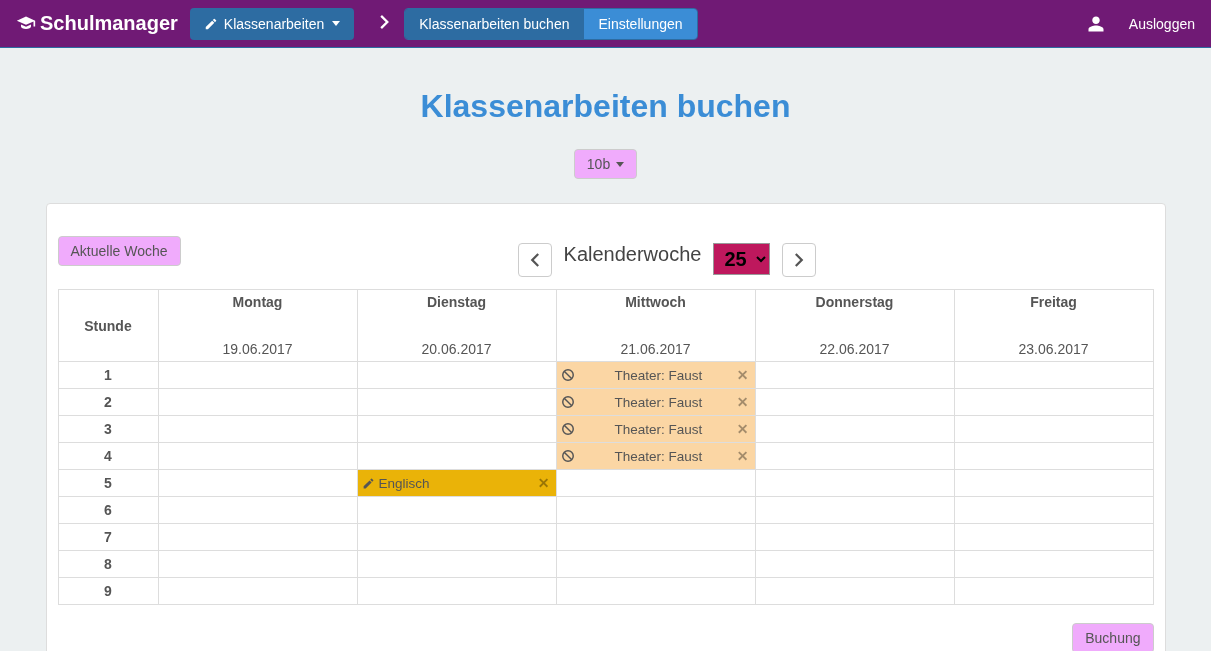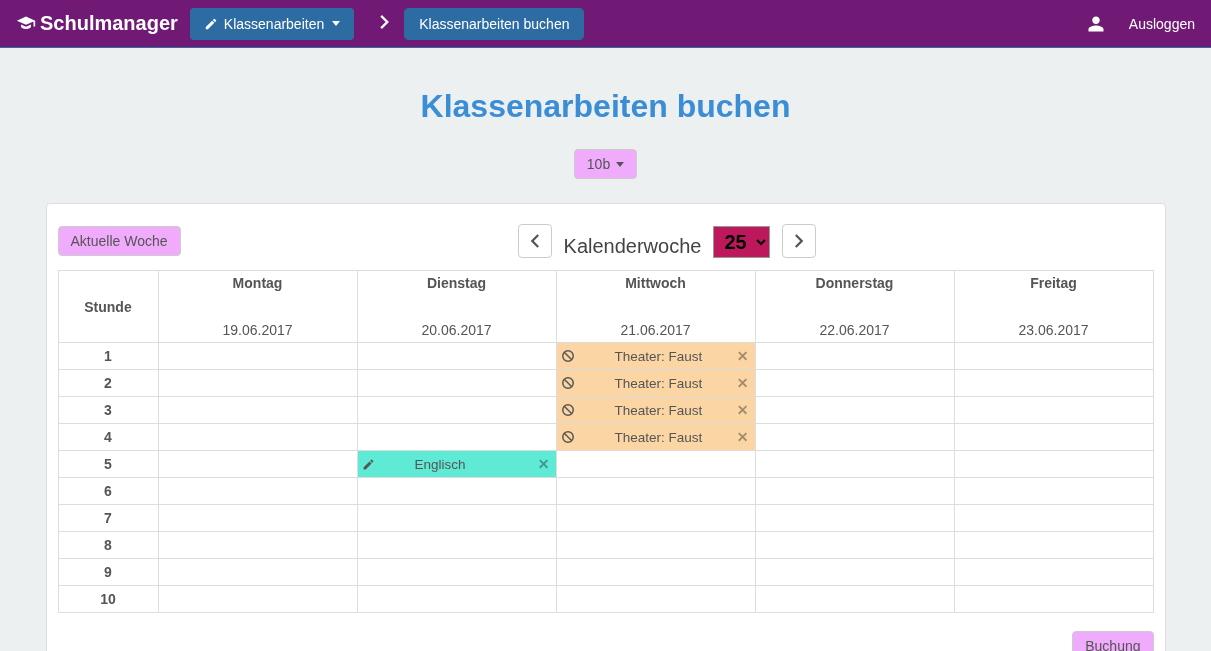--- a/index.html
+++ b/index.html
@@ -93,22 +93,23 @@
   .toolbar {
     display: flex;
     align-items: center;
     margin-bottom: 12px;
   }
   .toolbar .left-tool { }
   .toolbar .center-tool {
     flex: 1;
     display: flex;
     justify-content: center;
-    align-items: flex-end;
+    align-items: flex-start;
     gap: 12px;
+    margin-top: 19px;
   }
   .kw-label { font-size: 20px; color: #444; }
   .kw-select {
     font-size: 20px;
     font-weight: 700;
     border: 1px solid #999;
     padding: 3px 6px;
     background: #be185d;
     cursor: pointer;
   }
@@ -141,21 +142,21 @@
   }
   table.sched td.slot { padding:0; height:27px; }
 
   .event {
     display:flex; align-items:center; height:100%;
     padding: 2px 6px 2px 4px;
     font-size: 13.5px;
     position:relative;
   }
   .event.orange { background: #fbd6a4; gap: 36px; }
-  .event.blue { background: #5eead4; gap: 36px; }
+  .event.blue { background: #eab308; }
   .event .ev-ico { margin-right:4px; display:flex; }
   .event .close {
     position:absolute; right:6px; top:50%; transform:translateY(-50%);
     color: rgba(0,0,0,0.35); font-weight:bold; cursor:pointer; font-size:14px;
   }
 
   .foot {
     display:flex; justify-content:flex-end; margin-top:18px;
   }
 </style>
@@ -176,20 +177,21 @@
     <span>Klassenarbeiten</span>
     <span class="caret" style="border-top-color:#fff;margin-left:8px"></span>
   </div>
   <div class="chev-btn">
     <svg width="10" height="14" viewBox="0 0 8 12" fill="#fff">
         <path d="M0 1.4L1.4 0 7.4 6l-6 6L0 10.6 4.6 6z"></path>
       </svg>
   </div>
   <div class="nav-group">
     <div class="seg active">Klassenarbeiten buchen</div>
+    <div class="seg">Einstellungen</div>
   </div>
   <div class="nav-spacer"></div>
   <div class="nav-right">
     <span class="user-ico">
       <svg width="18" height="18" viewBox="0 0 24 24" fill="#fff">
           <path d="M12 12c2.76 0 5-2.24 5-5s-2.24-5-5-5-5 2.24-5 5 2.24 5 5 5zm0 2c-3.33 0-10 1.67-10 5v3h20v-3c0-3.33-6.67-5-10-5z"></path>
         </svg>
     </span>
     <a href="#">Ausloggen</a>
   </div>
@@ -359,28 +361,20 @@
             <td class="slot"></td>
           </tr>
           <tr>
             <td class="hour">9</td>
             <td class="slot"></td>
             <td class="slot"></td>
             <td class="slot"></td>
             <td class="slot"></td>
             <td class="slot"></td>
           </tr>
-          <tr>
-            <td class="hour">10</td>
-            <td class="slot"></td>
-            <td class="slot"></td>
-            <td class="slot"></td>
-            <td class="slot"></td>
-            <td class="slot"></td>
-          </tr>
         </tbody>
     </table>
 
     <div class="foot">
       <button class="btn">Buchung</button>
     </div>
   </div>
 </div>
 
 </body></html>

